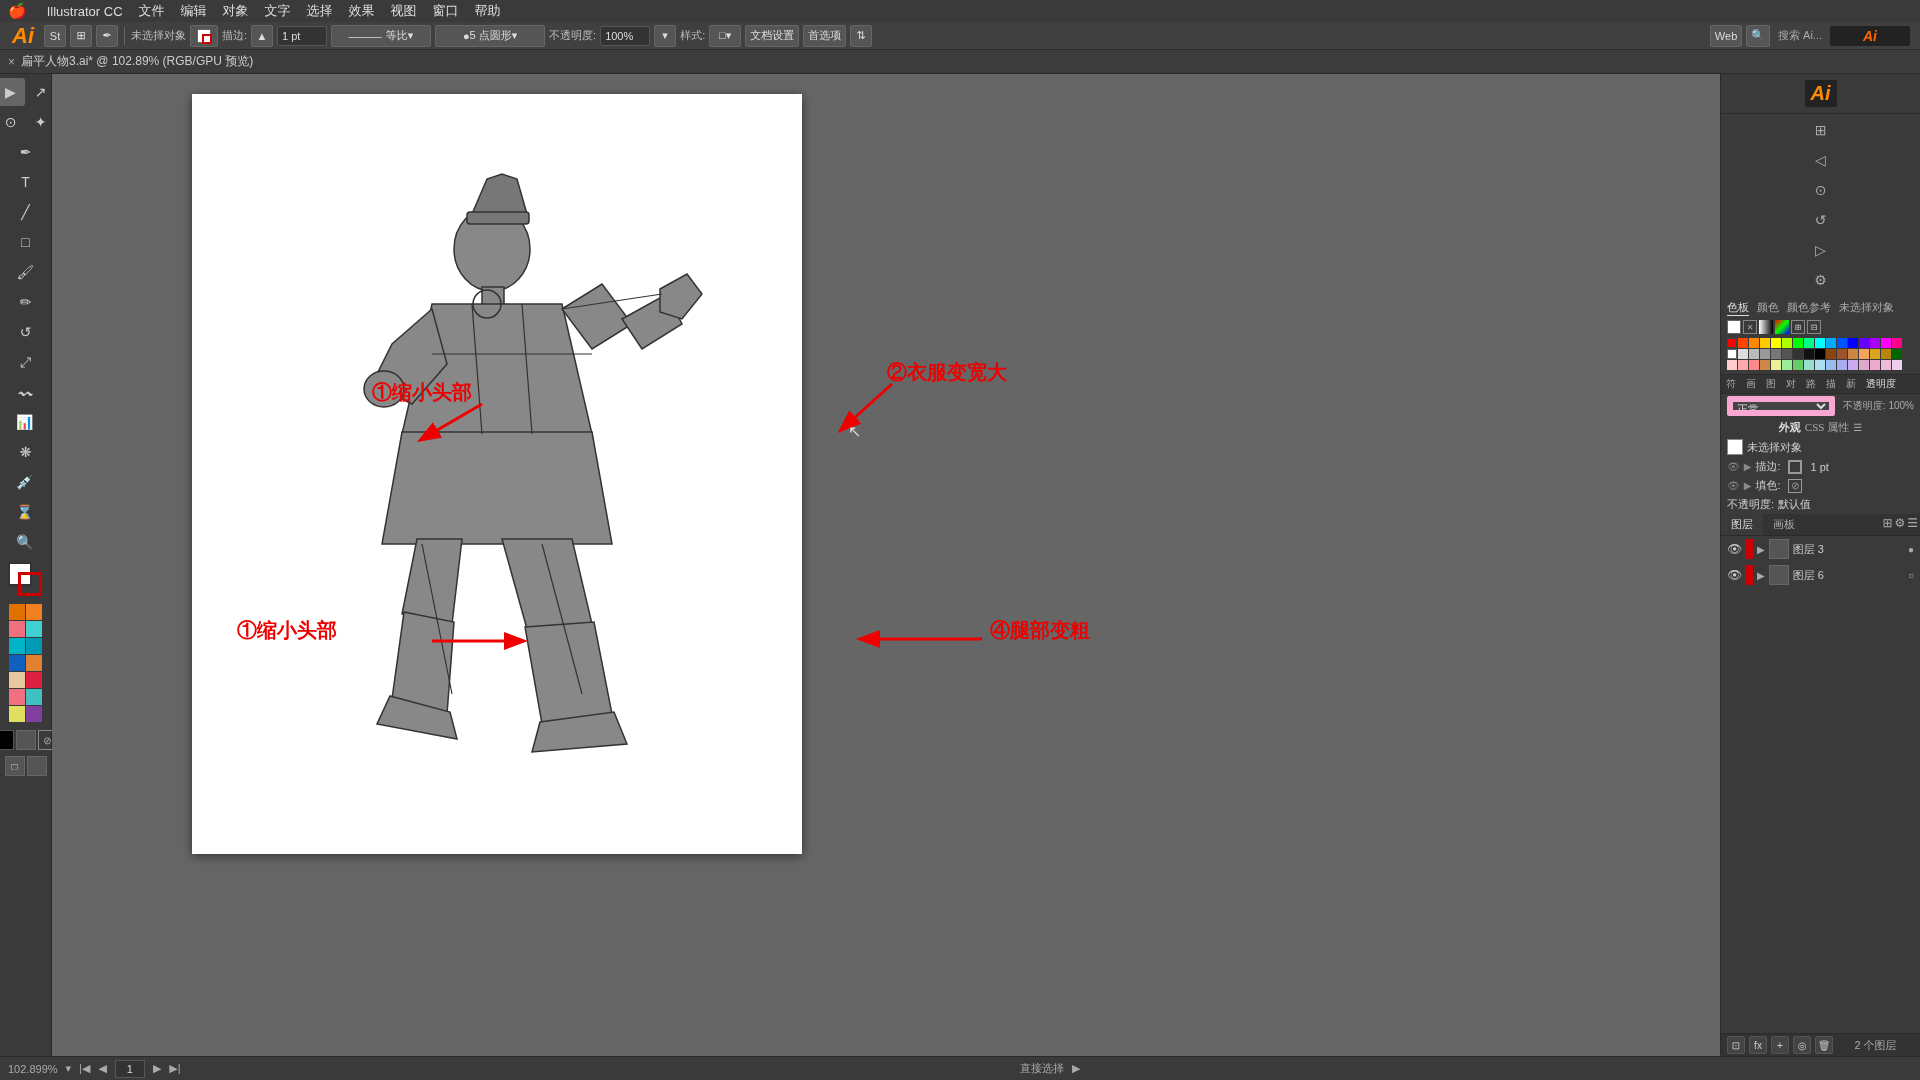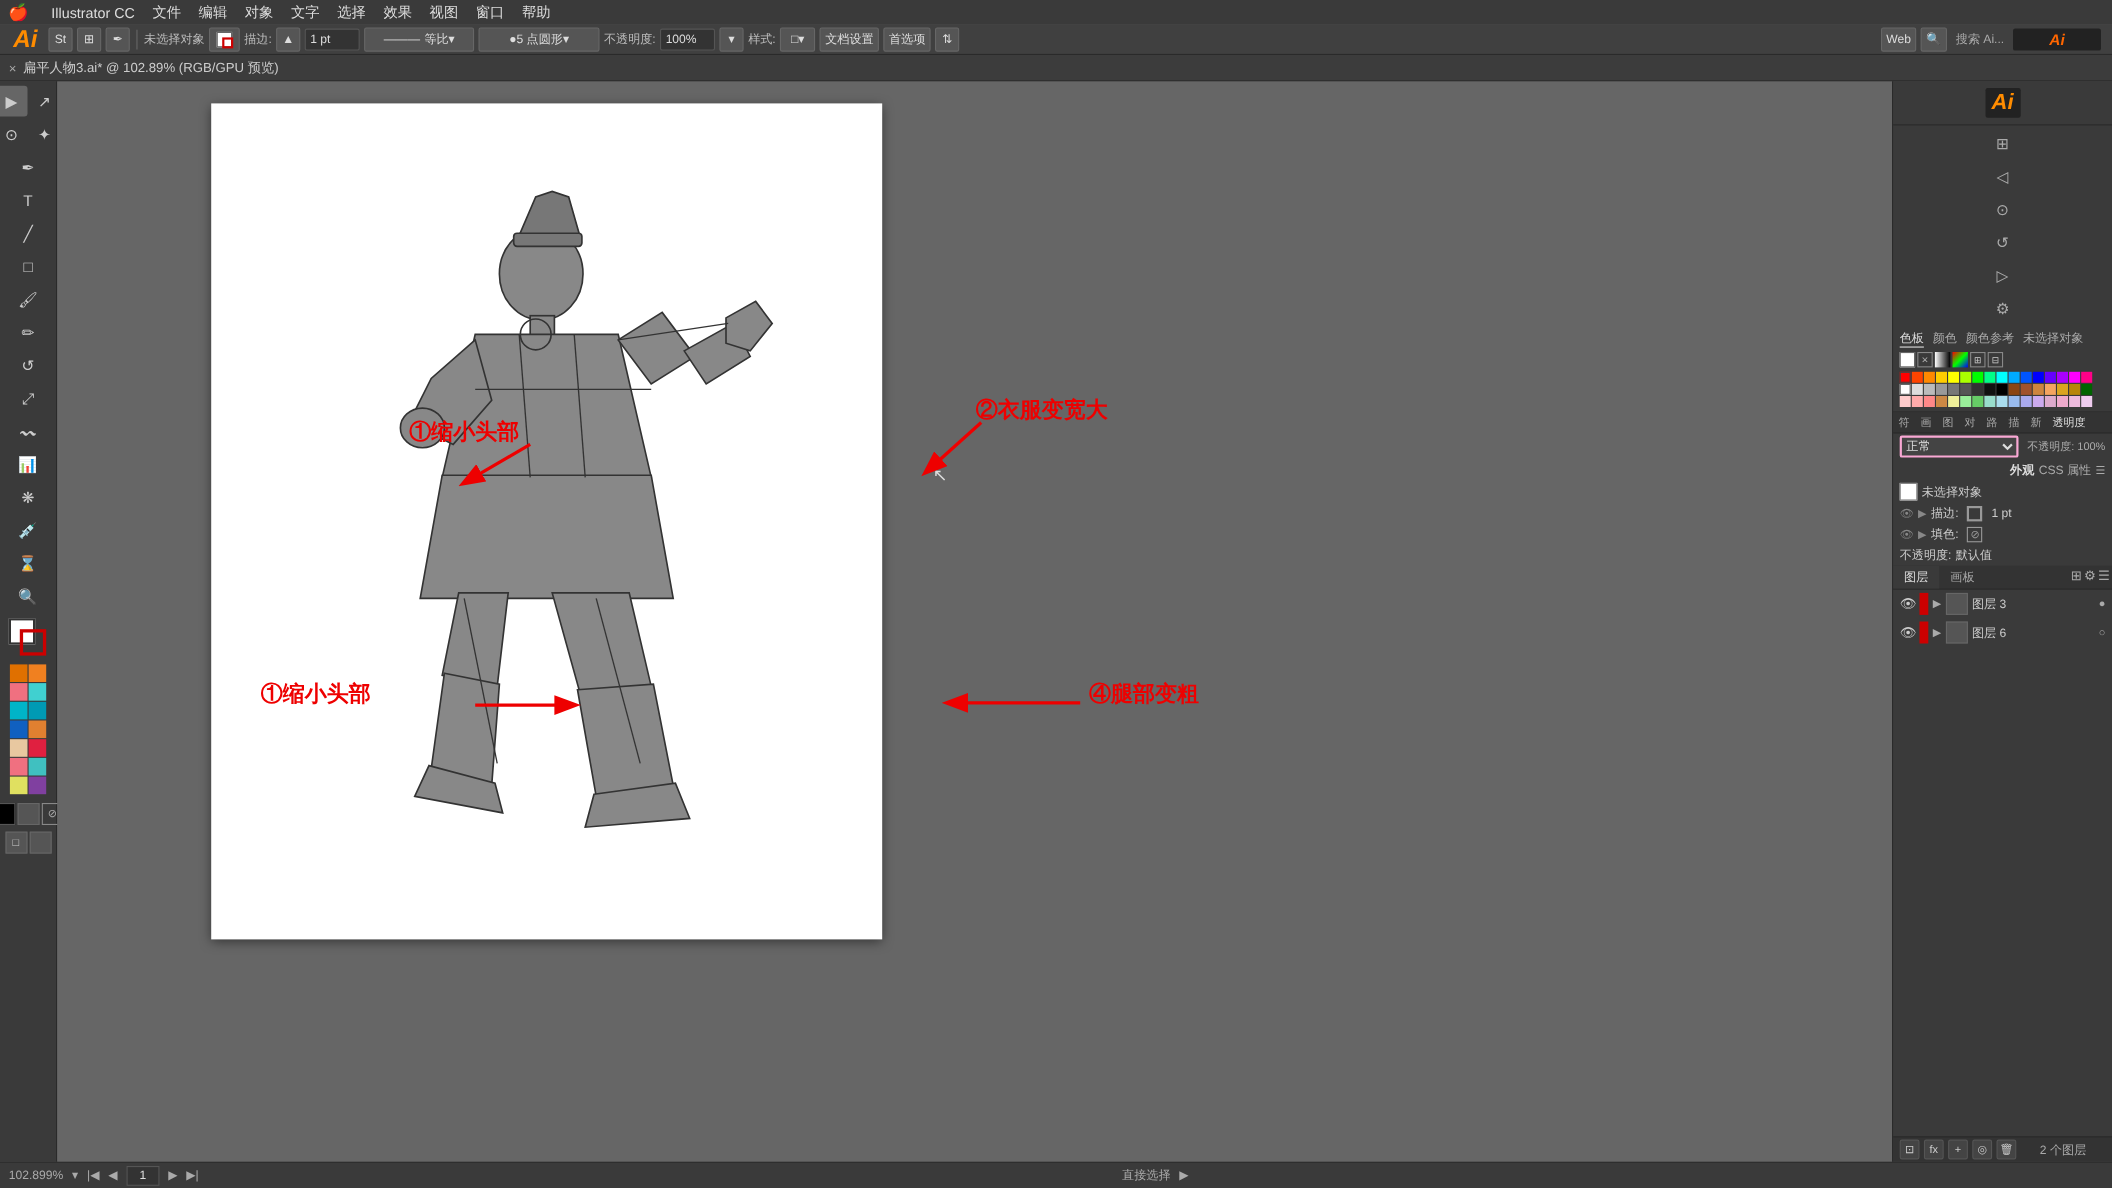--- a/index.html
+++ b/index.html
@@ -172,21 +172,21 @@
     .panel-row {
       display: flex;
       align-items: center;
       padding: 2px 6px;
       gap: 4px;
       color: #ccc;
       font-size: 11px;
     }
     .panel-select {
       background: #444;
-      border: 2px solid #f9a8d4;
+      border: 6px solid #f9a8d4;
       color: #ddd;
       font-size: 11px;
       height: 20px;
       border-radius: 2px;
       flex: 1;
     }
 
     
     #color-palette {
       padding: 4px 6px;
@@ -631,21 +631,21 @@
       <span style="padding:2px 5px;font-size:10px;color:#ddd;cursor:pointer;font-weight:normal;">透明度</span>
     </div>
 
     <div class="panel-row">
       <select class="panel-select">
         <option>正常</option>
       </select>
       <span style="font-size:10px;color:#aaa;margin-left:4px;">不透明度: 100%</span>
     </div>
 
-    <div class="panel-row" style="justify-content:flex-end;">
+    <div class="panel-row" style="justify-content:center;font-family:Liberation Serif, serif;">
       <span style="font-size:11px;color:#ddd;font-weight:bold;">外观</span>
       <span style="font-size:11px;color:#aaa;">CSS 属性</span>
       <span style="font-size:10px;color:#aaa;cursor:pointer;">☰</span>
     </div>
 
     <div class="panel-row">
       <div style="width:16px;height:16px;background:white;border:1px solid #888;"></div>
       <span>未选择对象</span>
     </div>
 

